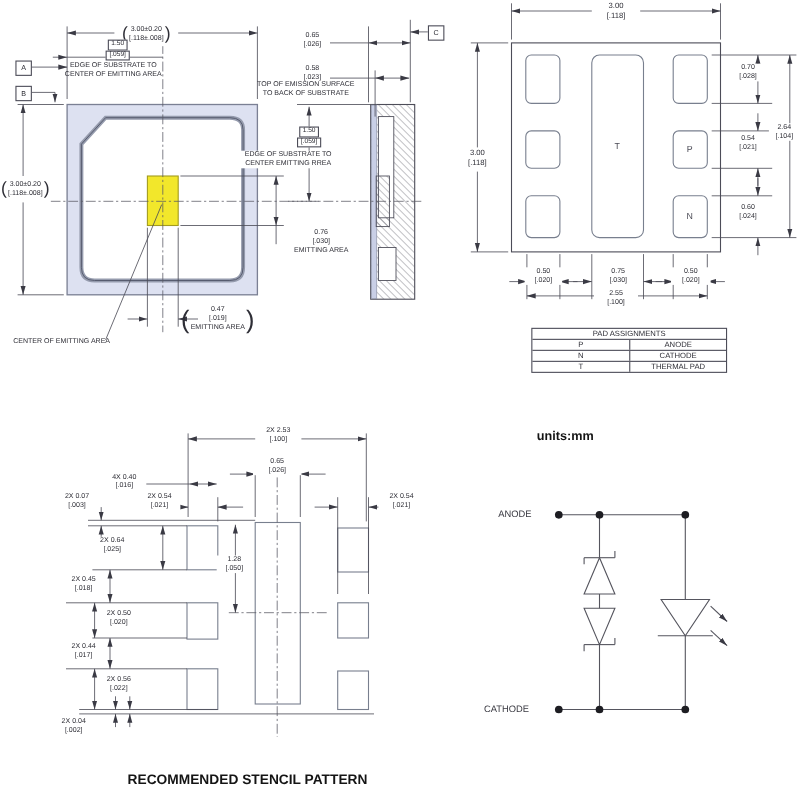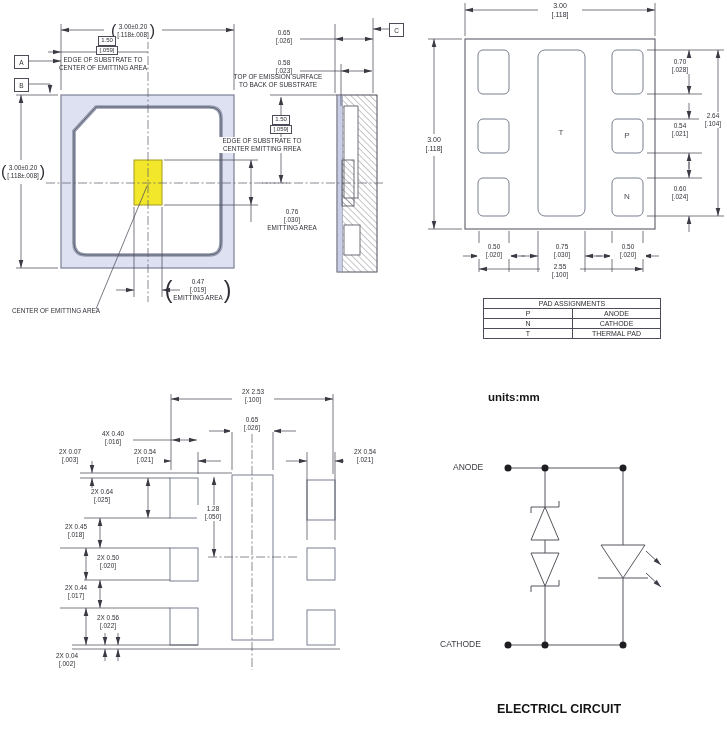--- a/index.html
+++ b/index.html
@@ -412,15 +412,15 @@
       <span>[.002]</span>
 </div>
 <div class="lbl bg" style="left:197px;top:505px;width:32px;">
   <span>1.28</span>
       <span>[.050]</span>
 </div>
 
 <div class="units" style="left:488px;top:391px;text-align:center;">units:mm</div>
 <div class="netlbl" style="left:453px;top:462px;">ANODE</div>
 <div class="netlbl" style="left:440px;top:639px;">CATHODE</div>
-<div class="title" style="left:479px;top:702px;width:160px;">ELECTRICL CIRCUIT</div>
+<div class="title" style="left:105px;top:702px;width:240px;">RECOMMENDED STENCIL PATTERN</div>
 
 </div>
 
 </body></html>

